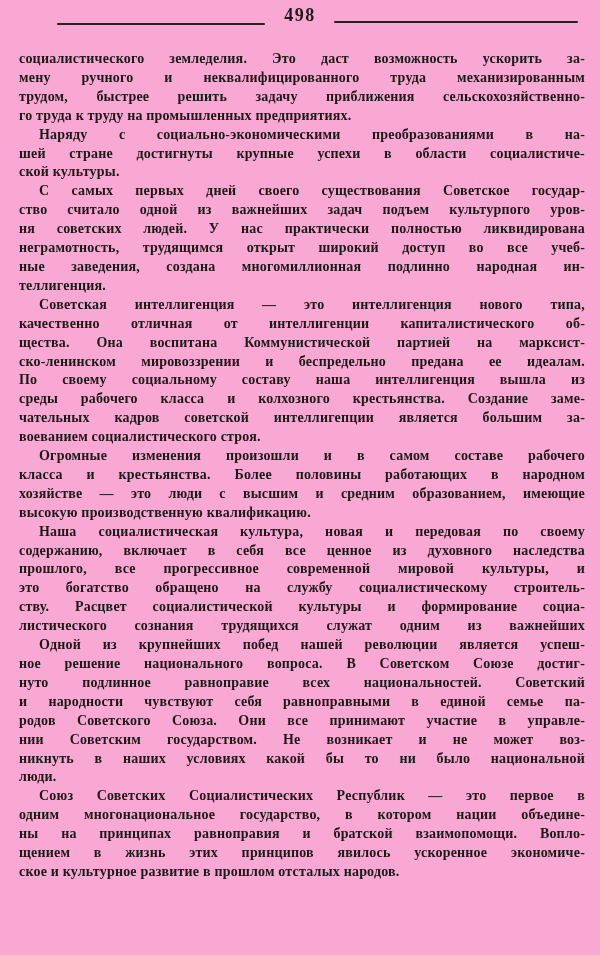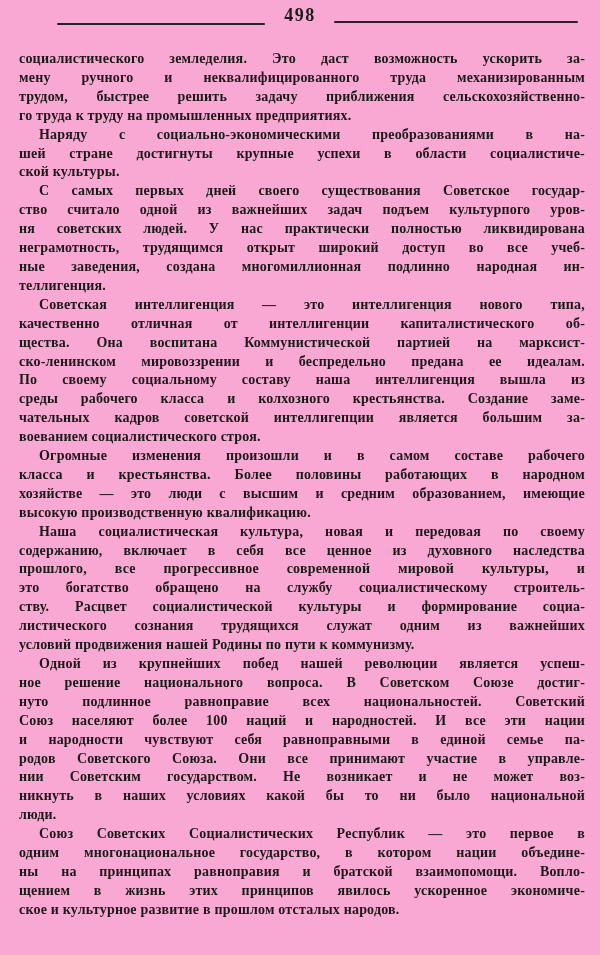--- a/index.html
+++ b/index.html
@@ -109,27 +109,25 @@
         <div class="line">хозяйстве — это люди с высшим и средним образованием, имеющие</div>
         <div class="line last">высокую производственную квалификацию.</div>
       </div>
       <div class="para indent">
         <div class="line">Наша социалистическая культура, новая и передовая по своему</div>
         <div class="line">содержанию, включает в себя все ценное из духовного наследства</div>
         <div class="line">прошлого, все прогрессивное современной мировой культуры, и</div>
         <div class="line">это богатство обращено на службу социалистическому строитель-</div>
         <div class="line">ству. Расцвет социалистической культуры и формирование социа-</div>
         <div class="line">листического сознания трудящихся служат одним из важнейших</div>
-        <div class="line last">условий продвижения нашей Родины по пути к коммунизму.</div>
       </div>
       <div class="para indent">
         <div class="line">Одной из крупнейших побед нашей революции является успеш-</div>
         <div class="line">ное решение национального вопроса. В Советском Союзе достиг-</div>
         <div class="line">нуто подлинное равноправие всех национальностей. Советский</div>
-        <div class="line">Союз населяют более 100 наций и народностей. И все эти нации</div>
         <div class="line">и народности чувствуют себя равноправными в единой семье па-</div>
         <div class="line">родов Советского Союза. Они все принимают участие в управле-</div>
         <div class="line">нии Советским государством. Не возникает и не может воз-</div>
         <div class="line">никнуть в наших условиях какой бы то ни было национальной</div>
         <div class="line last">люди.</div>
       </div>
       <div class="para indent">
         <div class="line">Союз Советских Социалистических Республик — это первое в</div>
         <div class="line">одним многонациональное государство, в котором нации объедине-</div>
         <div class="line">ны на принципах равноправия и братской взаимопомощи. Вопло-</div>

